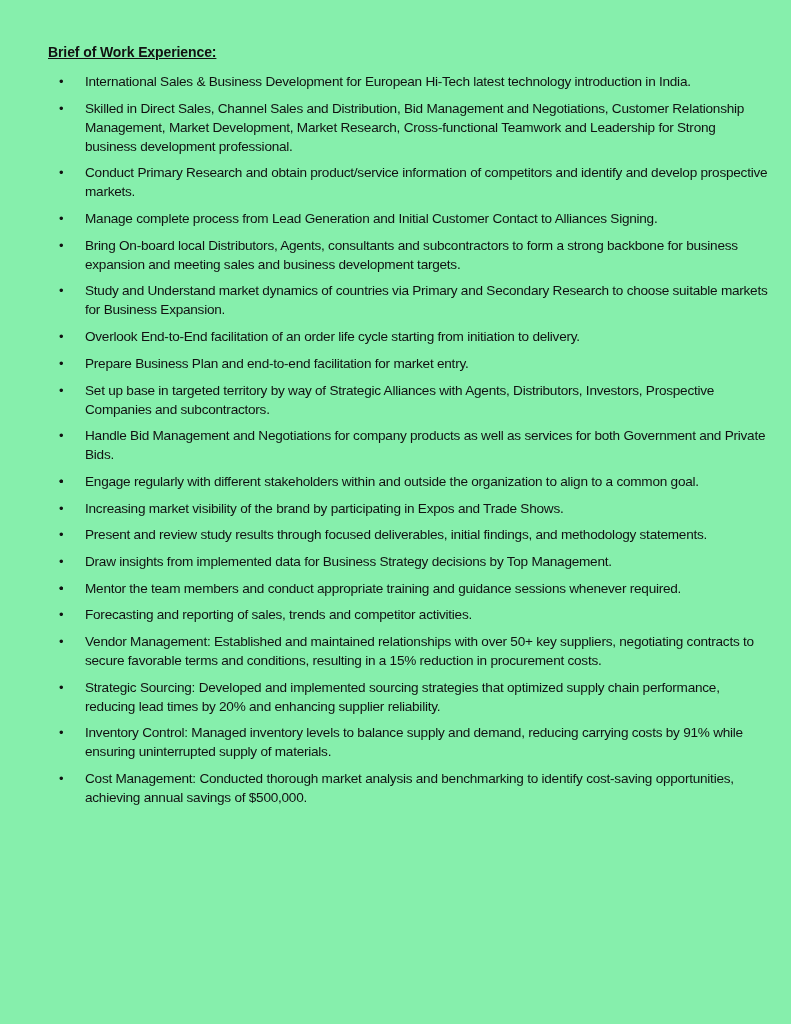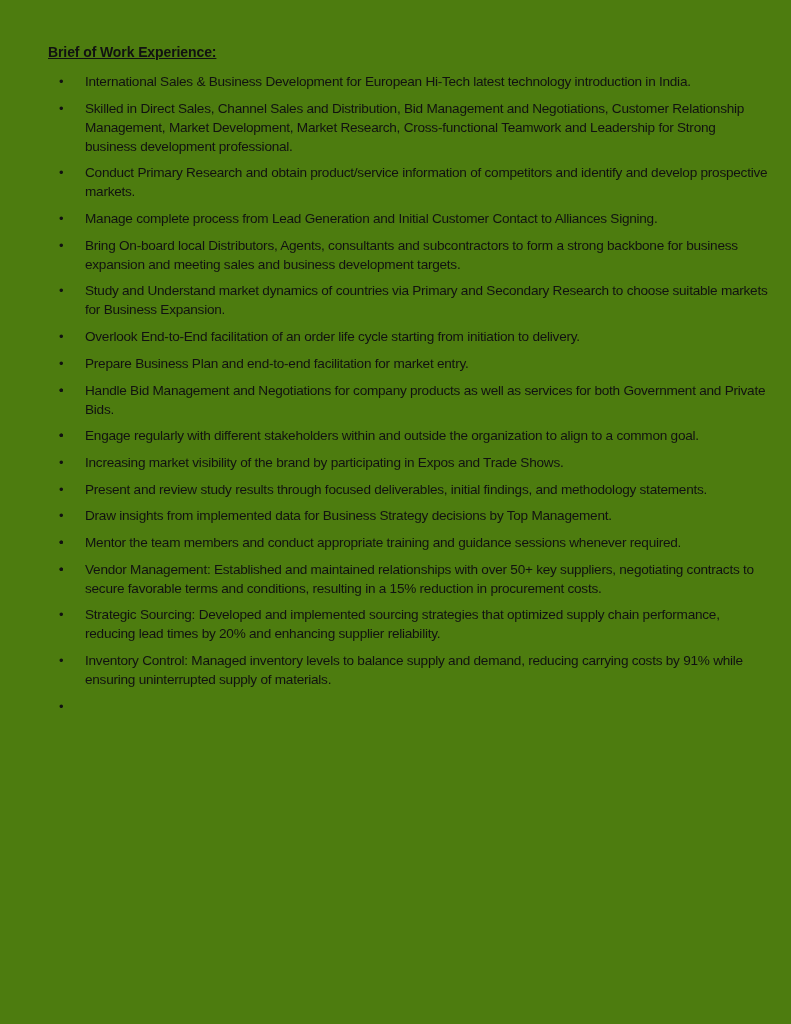--- a/index.html
+++ b/index.html
@@ -1,18 +1,18 @@
 <!DOCTYPE html>
 <html><head>
 <meta charset="utf-8">
 <style>
   html, body { margin: 0; padding: 0; background: #ffffff; }
   body { width: 791px; height: 1024px; overflow: hidden; position: relative;
          font-family: "Liberation Sans", sans-serif; color: #111; }
-  .page { position: absolute; left: 0; top: 0; width: 791px; height: 1024px; background:#4d7c0f; }
+  .page { position: absolute; left: 0; top: 0; width: 791px; height: 1024px; background:#86efac; }
   .heading { position: absolute; left: 48px; top: 44px; font-weight: bold; font-size: 14px;
              text-decoration: underline; letter-spacing: -0.1px; }
   .list { position: absolute; left: 48px; top: 72px; width: 720px; margin: 0; padding: 0; list-style: none; }
   .item { position: relative; padding-left: 37px; font-size: 13.6px; line-height: 19px;
           margin-bottom: 7.7px; letter-spacing: -0.25px; }
   .bullet { position: absolute; left: 11px; top: 0; font-size: 13px; }
 </style>
 </head>
 <body>
 
@@ -20,28 +20,28 @@
   <div class="heading">Brief of Work Experience:</div>
   <ul class="list" id="exp-list">
       <li class="item"><span class="bullet">•</span><span>International Sales &amp; Business Development for European Hi-Tech latest technology introduction in India.</span></li>
       <li class="item"><span class="bullet">•</span><span>Skilled in Direct Sales, Channel Sales and Distribution, Bid Management and Negotiations, Customer Relationship Management, Market Development, Market Research, Cross-functional Teamwork and Leadership for Strong business development professional.</span></li>
       <li class="item"><span class="bullet">•</span><span>Conduct Primary Research and obtain product/service information of competitors and identify and develop prospective markets.</span></li>
       <li class="item"><span class="bullet">•</span><span>Manage complete process from Lead Generation and Initial Customer Contact to Alliances Signing.</span></li>
       <li class="item"><span class="bullet">•</span><span>Bring On-board local Distributors, Agents, consultants and subcontractors to form a strong backbone for business expansion and meeting sales and business development targets.</span></li>
       <li class="item"><span class="bullet">•</span><span>Study and Understand market dynamics of countries via Primary and Secondary Research to choose suitable markets for Business Expansion.</span></li>
       <li class="item"><span class="bullet">•</span><span>Overlook End-to-End facilitation of an order life cycle starting from initiation to delivery.</span></li>
       <li class="item"><span class="bullet">•</span><span>Prepare Business Plan and end-to-end facilitation for market entry.</span></li>
-      <li class="item"><span class="bullet">•</span></li>
+      <li class="item"><span class="bullet">•</span><span>Set up base in targeted territory by way of Strategic Alliances with Agents, Distributors, Investors, Prospective Companies and subcontractors.</span></li>
       <li class="item"><span class="bullet">•</span><span>Handle Bid Management and Negotiations for company products as well as services for both Government and Private Bids.</span></li>
       <li class="item"><span class="bullet">•</span></li>
       <li class="item"><span class="bullet">•</span><span>Engage regularly with different stakeholders within and outside the organization to align to a common goal.</span></li>
       <li class="item"><span class="bullet">•</span><span>Increasing market visibility of the brand by participating in Expos and Trade Shows.</span></li>
       <li class="item"><span class="bullet">•</span><span>Present and review study results through focused deliverables, initial findings, and methodology statements.</span></li>
       <li class="item"><span class="bullet">•</span><span>Draw insights from implemented data for Business Strategy decisions by Top Management.</span></li>
       <li class="item"><span class="bullet">•</span></li>
       <li class="item"><span class="bullet">•</span><span>Mentor the team members and conduct appropriate training and guidance sessions whenever required.</span></li>
-      <li class="item"><span class="bullet">•</span></li>
+      <li class="item"><span class="bullet">•</span><span>Forecasting and reporting of sales, trends and competitor activities.</span></li>
       <li class="item"><span class="bullet">•</span><span>Vendor Management: Established and maintained relationships with over 50+ key suppliers, negotiating contracts to secure favorable terms and conditions, resulting in a 15% reduction in procurement costs.</span></li>
       <li class="item"><span class="bullet">•</span><span>Strategic Sourcing: Developed and implemented sourcing strategies that optimized supply chain performance, reducing lead times by 20% and enhancing supplier reliability.</span></li>
       <li class="item"><span class="bullet">•</span><span>Inventory Control: Managed inventory levels to balance supply and demand, reducing carrying costs by 91% while ensuring uninterrupted supply of materials.</span></li>
-      <li class="item"><span class="bullet">•</span></li>
+      <li class="item"><span class="bullet">•</span><span>Cost Management: Conducted thorough market analysis and benchmarking to identify cost-saving opportunities, achieving annual savings of $500,000.</span></li>
     </ul>
 </div>
 
 </body></html>

